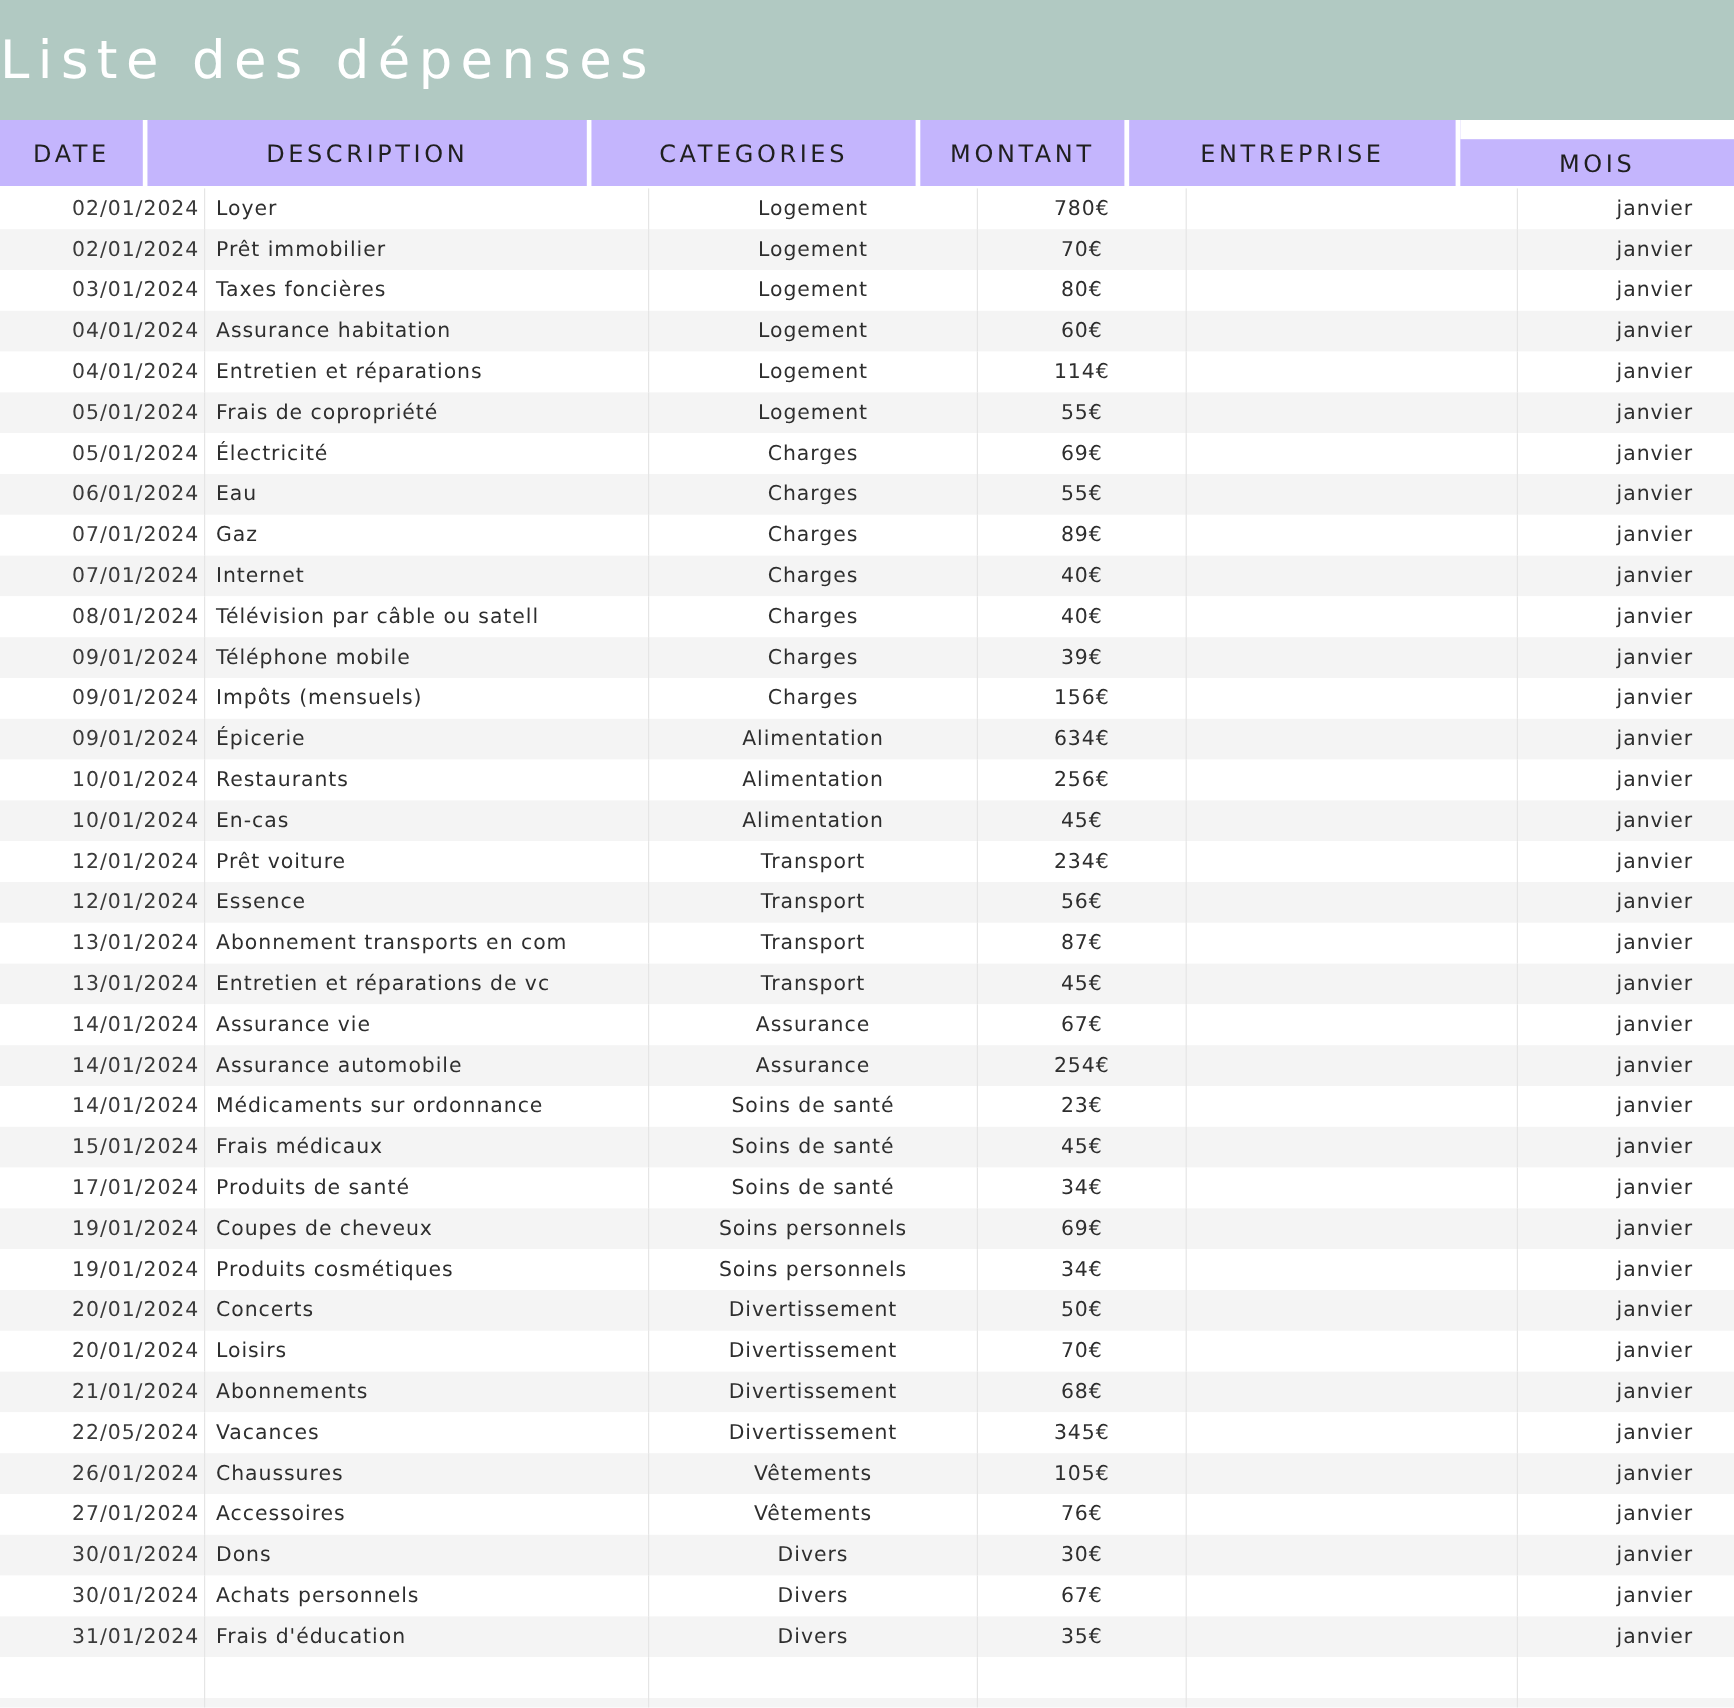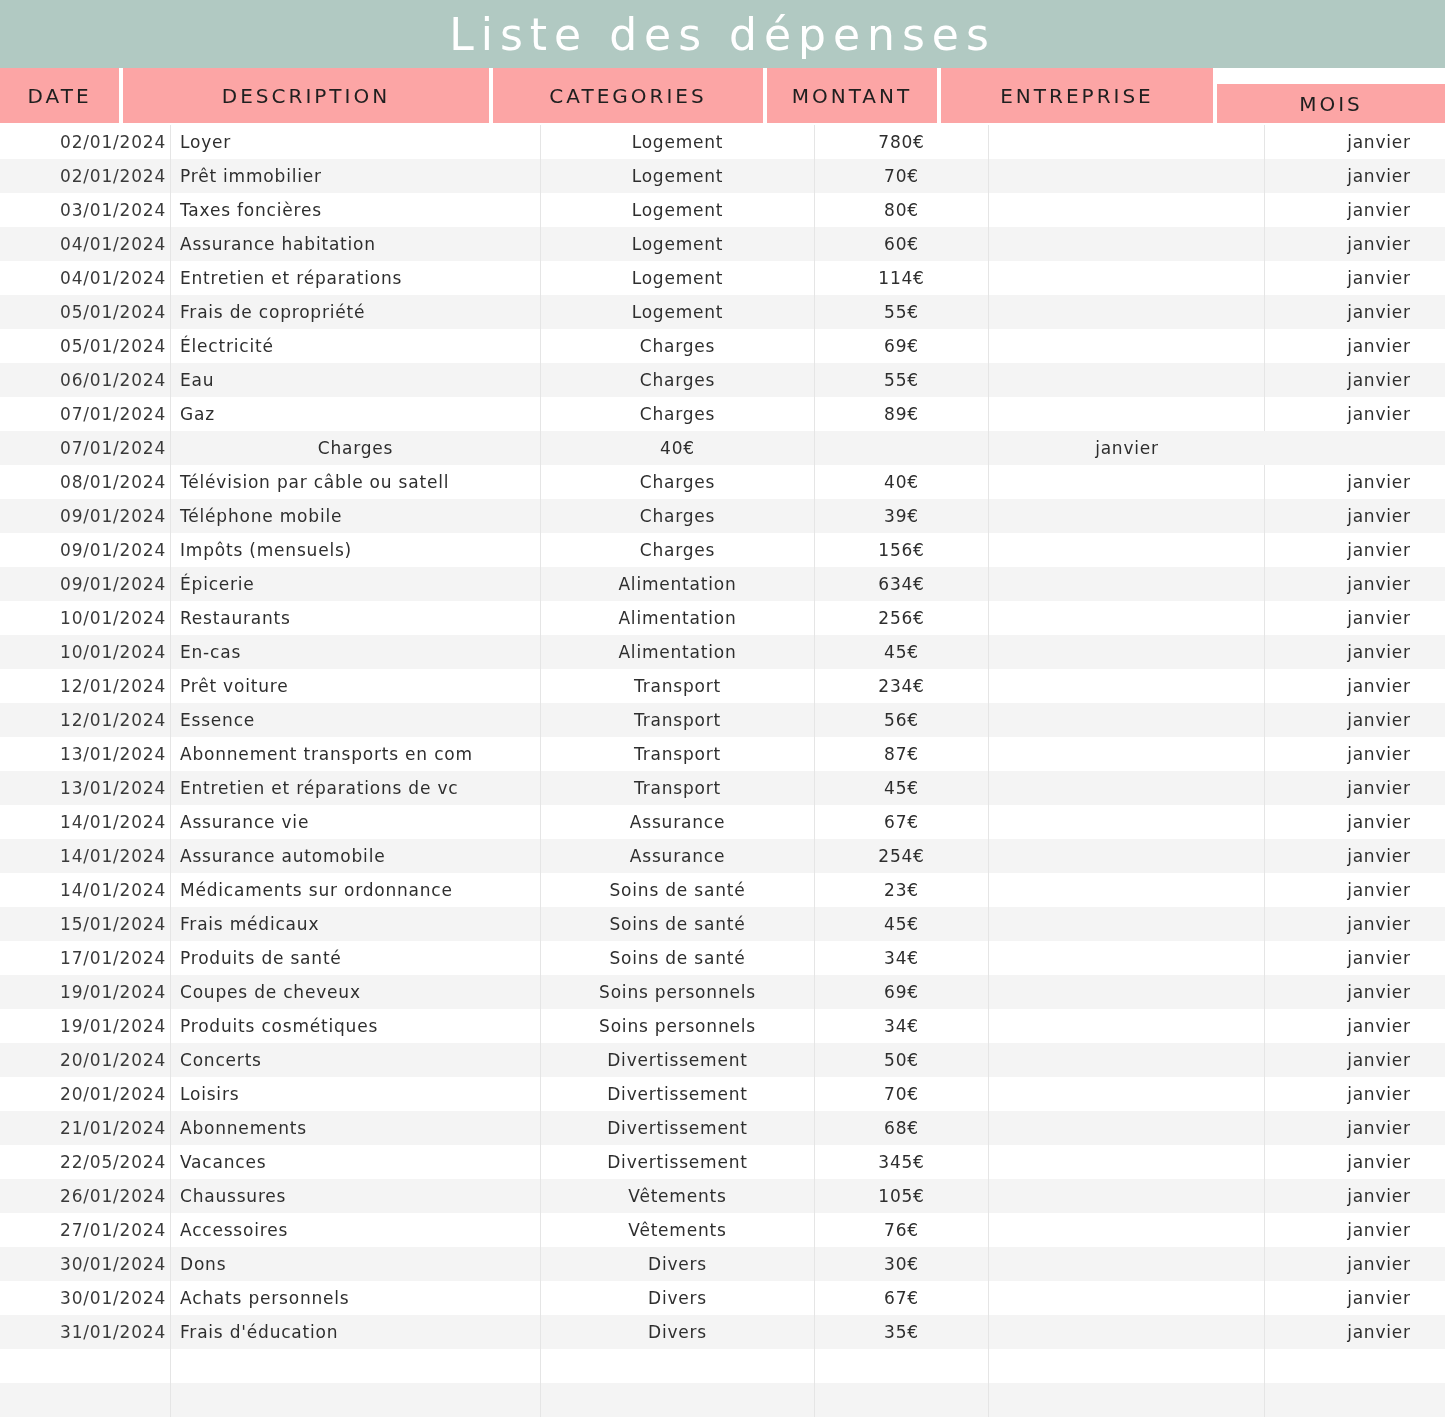--- a/index.html
+++ b/index.html
@@ -7,41 +7,41 @@
     width: 1445px; height: 1423px;
     overflow: hidden;
     background: #ffffff;
     font-family: "DejaVu Sans", sans-serif;
     color: #2e2e2e;
   }
   .sheet { width: 1445px; height: 1423px; overflow: hidden; position: relative; }
 
   
   .title-bar {
-    height: 68px;
+    height: 100px;
     background: #b1c9c2;
-    display: flex; align-items: center; justify-content: center;
+    display: flex; align-items: center; 
   }
   .title-bar .page-title {
     color: #ffffff;
     font-size: 44px;
     letter-spacing: 7px;
     font-weight: normal;
   }
 
   
   .header-row {
     height: 57px;
     display: grid;
     grid-template-columns: 123px 370px 274px 174px 276px 228px;
     background: #ffffff;
     border-bottom: 2px solid #ffffff;
   }
   .hdr-cell {
-    background: #fca5a5;
+    background: #c4b5fd;
     display: flex; align-items: center; justify-content: center;
     font-size: 20px;
     letter-spacing: 3px;
     color: #1f1f1f;
     border-right: 4px solid #ffffff;
     overflow: hidden;
     white-space: nowrap;
   }
   .hdr-cell:last-child { border-right: none; margin-top: 16px; }
 
@@ -167,20 +167,21 @@
       <div class="cell cell-date">07/01/2024</div>
       <div class="cell cell-desc">Gaz</div>
       <div class="cell cell-cat">Charges</div>
       <div class="cell cell-amount">89€</div>
       <div class="cell cell-company"></div>
       <div class="cell cell-month">janvier</div>
     </div>
 
     <div class="row">
       <div class="cell cell-date">07/01/2024</div>
+      <div class="cell cell-desc">Internet</div>
       <div class="cell cell-cat">Charges</div>
       <div class="cell cell-amount">40€</div>
       <div class="cell cell-company"></div>
       <div class="cell cell-month">janvier</div>
     </div>
 
     <div class="row">
       <div class="cell cell-date">08/01/2024</div>
       <div class="cell cell-desc">Télévision par câble ou satell</div>
       <div class="cell cell-cat">Charges</div>

